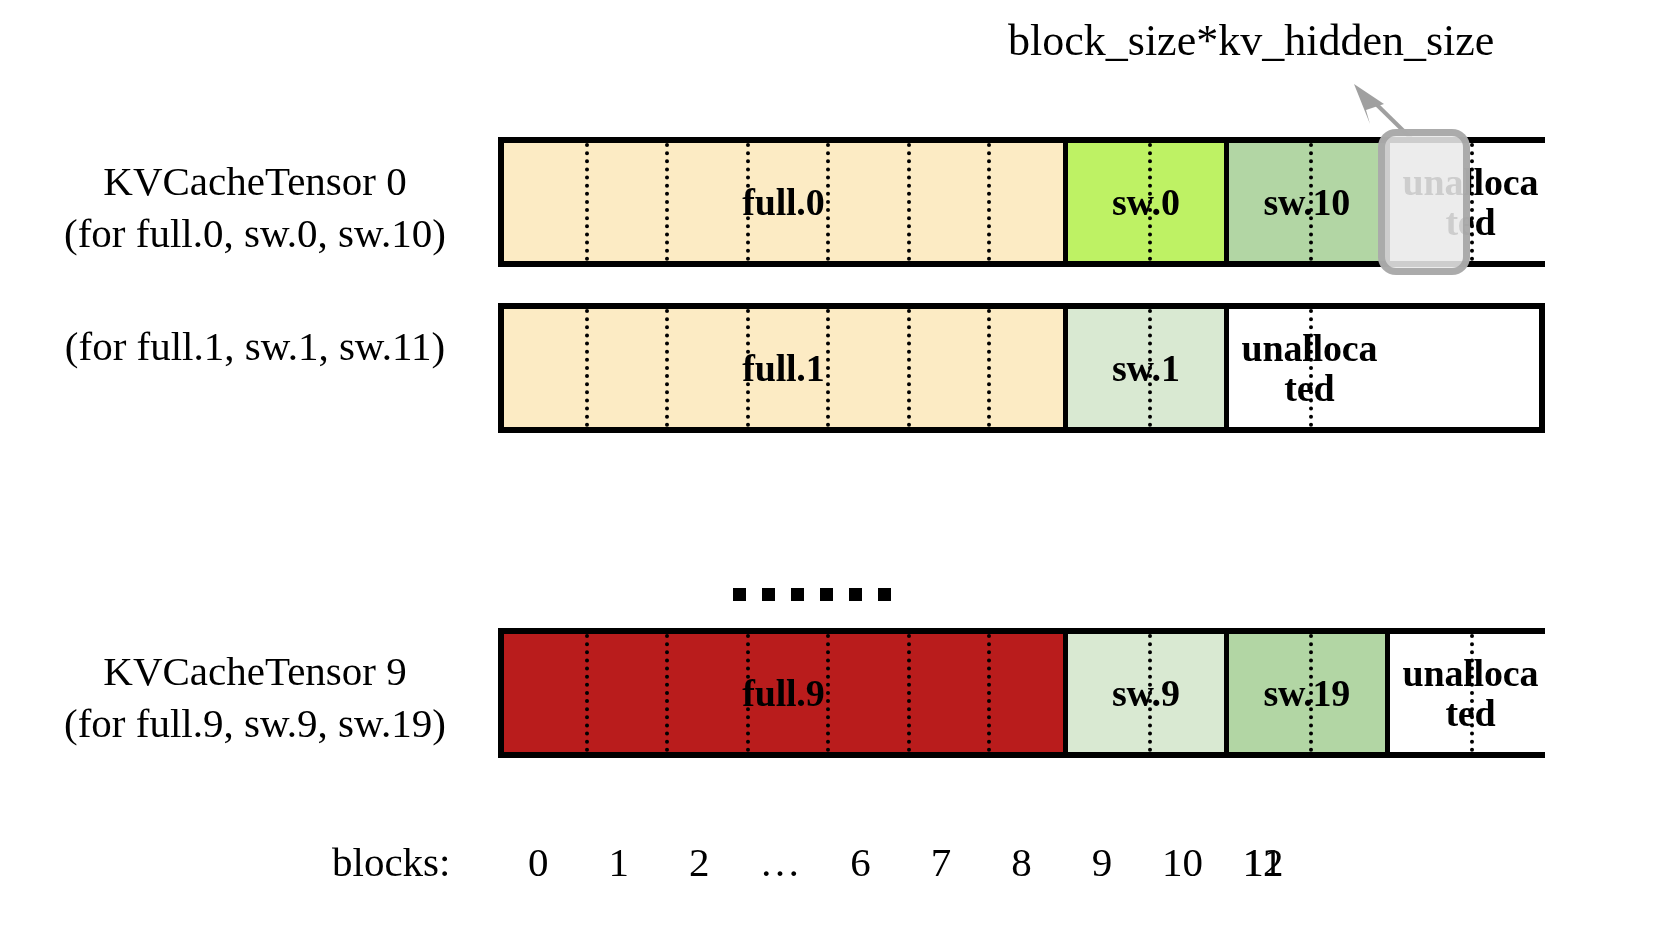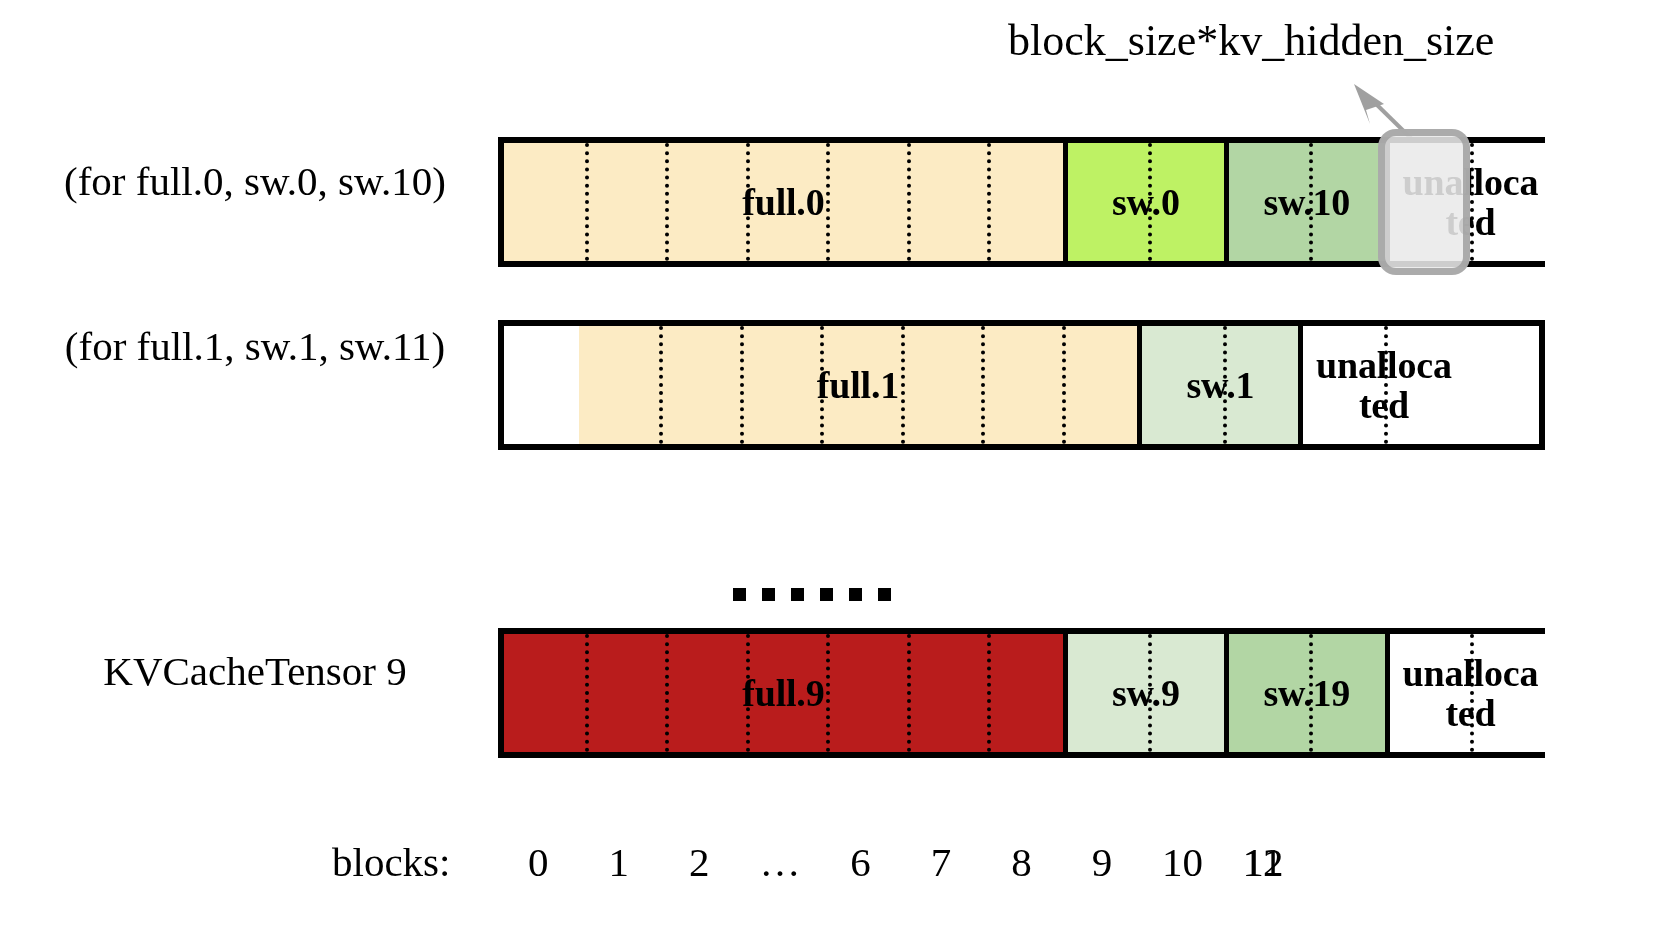--- a/index.html
+++ b/index.html
@@ -143,20 +143,21 @@
 
   <div class="annot-label" style="left:1008px; top:18px;">block_size*kv_hidden_size</div>
 
   <svg class="annot-arrow" style="left:1330px; top:80px;" width="120" height="80" viewBox="0 0 120 80">
     <line x1="95" y1="72" x2="42" y2="20" stroke="#A0A0A0" stroke-width="4"></line>
     <polygon points="24,4 54,24 36,30 40,44" fill="#A0A0A0"></polygon>
   </svg>
 
   <div id="rows-host">
       <div class="row-label" style="top: 155px;">
+        <span class="l1">KVCacheTensor 0</span>
         <span class="l2">(for full.0, sw.0, sw.10)</span>
       </div>
       <div class="bar" style="top: 137px;">
         <div class="seg" style="background: rgb(252, 235, 196); flex: 0 0 563.769px; width: 563.769px;">
           <div class="blockdiv" style="left: 80.5385px;"></div>
           <div class="blockdiv" style="left: 161.077px;"></div>
           <div class="blockdiv" style="left: 241.615px;"></div>
           <div class="blockdiv" style="left: 322.154px;"></div>
           <div class="blockdiv" style="left: 402.692px;"></div>
           <div class="blockdiv" style="left: 483.231px;"></div>
@@ -172,41 +173,42 @@
         </div>
         <div class="seg" style="background: rgb(255, 255, 255); flex: 0 0 161.077px; width: 161.077px;">
           <div class="blockdiv" style="left: 80.5385px;"></div>
           <div class="seg-label wrap">unalloca ted</div>
         </div>
       </div>
       <div class="highlight-box" style="left: 1377.92px; top: 129px; width: 92.5385px; height: 146px;"></div>
       <div class="row-label" style="top: 320px;">
         <span class="l2">(for full.1, sw.1, sw.11)</span>
       </div>
-      <div class="bar" style="top: 320px; justify-content: center;">
+      <div class="bar" style="top: 303px;">
         <div class="seg" style="background: rgb(252, 235, 196); flex: 0 0 563.769px; width: 563.769px;">
           <div class="blockdiv" style="left: 80.5385px;"></div>
           <div class="blockdiv" style="left: 161.077px;"></div>
           <div class="blockdiv" style="left: 241.615px;"></div>
           <div class="blockdiv" style="left: 322.154px;"></div>
           <div class="blockdiv" style="left: 402.692px;"></div>
           <div class="blockdiv" style="left: 483.231px;"></div>
           <div class="seg-label">full.1</div>
         </div>
         <div class="seg" style="background: rgb(217, 233, 210); flex: 0 0 161.077px; width: 161.077px;">
           <div class="blockdiv" style="left: 80.5385px;"></div>
           <div class="seg-label">sw.1</div>
         </div>
         <div class="seg" style="background: rgb(255, 255, 255); flex: 0 0 161.077px; width: 161.077px;">
           <div class="blockdiv" style="left: 80.5385px;"></div>
           <div class="seg-label wrap">unalloca ted</div>
         </div>
       </div>
       <div class="row-label" style="top: 645px;">
         <span class="l1">KVCacheTensor 9</span>
+        <span class="l2">(for full.9, sw.9, sw.19)</span>
       </div>
       <div class="bar" style="top: 628px;">
         <div class="seg" style="background: #b91c1c; flex: 0 0 563.769px; width: 563.769px;">
           <div class="blockdiv" style="left: 80.5385px;"></div>
           <div class="blockdiv" style="left: 161.077px;"></div>
           <div class="blockdiv" style="left: 241.615px;"></div>
           <div class="blockdiv" style="left: 322.154px;"></div>
           <div class="blockdiv" style="left: 402.692px;"></div>
           <div class="blockdiv" style="left: 483.231px;"></div>
           <div class="seg-label">full.9</div>

